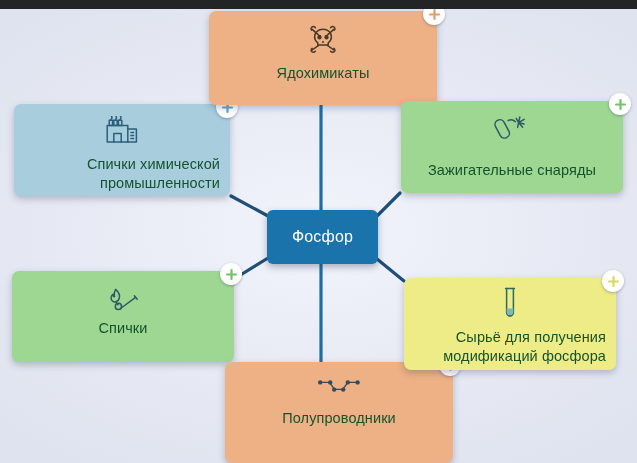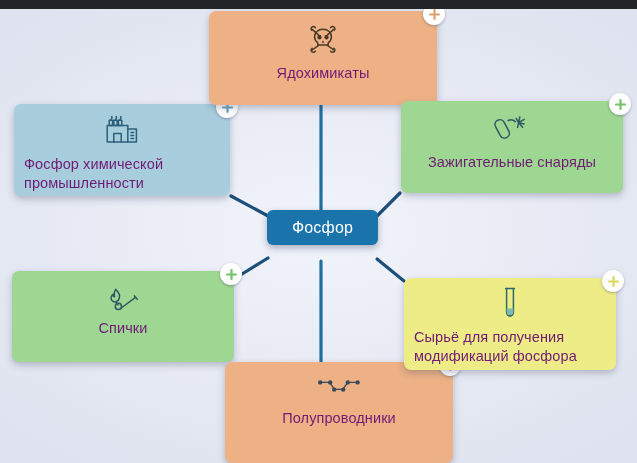--- a/index.html
+++ b/index.html
@@ -34,22 +34,22 @@
     display:flex;
     flex-direction:column;
     align-items:center;
     justify-content:flex-start;
   }
   .card .ico{
     display:block;
     line-height:0;
   }
   .card .lbl{
-    text-align:left;
-    color:#701a75;
+    text-align:right;
+    color:#14532d;
     font-size:14.5px;
     line-height:19px;
     letter-spacing:.1px;
     padding:0 10px;
     font-weight:400;
   }
   .badge{
     position:absolute;
     width:22px;height:22px;
     border-radius:50%;
@@ -86,26 +86,26 @@
 
   #card-raw .ico    {margin-top:12px;}
   #card-pest .ico   {margin-top:13px;}
   #card-incend .ico {margin-top:12px;}
   #card-matches .ico{margin-top:16px;}
   #card-semi .ico   {margin-top:14px;}
   #card-mods .ico   {margin-top:8px;}
 
   #card-raw .lbl    {margin-top:9px;}
   #card-pest .lbl   {margin-top:10px;}
-  #card-incend .lbl {margin-top:10px;}
+  #card-incend .lbl {margin-top:18px;}
   #card-matches .lbl{margin-top:4px;}
   #card-semi .lbl   {margin-top:13px;}
   #card-mods .lbl   {margin-top:8px; font-size:14.5px;}
 
-  #hub{left:267px; top:210px; width:111px; height:35px;}
+  #hub{left:267px; top:210px; width:111px; height:54px;}
 </style>
 </head>
 <body>
 
 <div id="stage">
 
   <svg id="links" viewBox="0 0 637 463" width="637" height="463" aria-hidden="true">
 
     <line x1="231" y1="196" x2="268" y2="216" stroke="#1d4f78" stroke-width="3.2" stroke-linecap="round"></line>
 
@@ -132,21 +132,21 @@
           <path d="M15 3.5 Q16.6 1.6 15.6 0.4"></path>
         <rect x="4.2" y="4.2" width="3.4" height="5.4"></rect>
         <rect x="8.8" y="4.2" width="3.4" height="5.4"></rect>
         <rect x="13.4" y="4.2" width="3.4" height="5.4"></rect>
         <path d="M2.2 9.6 h20.6 v16.4 h-20.6 z"></path>
         <path d="M22.8 13 h8.6 v13 h-8.6"></path>
         <path d="M8.8 26 v-8.4 h7.4 v8.4"></path>
         <path d="M26 16.4 h2.6 M26 19.6 h2.6 M26 22.6 h2.6"></path>
       </svg>
     </span>
-    <span class="lbl">Фосфор химической промышленности</span>
+    <span class="lbl">Спички химической промышленности</span>
     <span class="badge" style="right:-8px;top:-8px;">
       <svg width="13" height="13" viewBox="0 0 14 14">
         <path d="M7 2.2 v9.6 M2.2 7 h9.6" stroke="#6fa8c1" stroke-width="2.4" stroke-linecap="round"></path>
       </svg>
     </span>
   </div>
 
   <div class="card" id="card-pest">
     <span class="ico">
       <svg width="34" height="30" viewBox="0 0 34 30" fill="none" stroke="#4a3a2a" stroke-width="1.5" stroke-linecap="round" stroke-linejoin="round">

